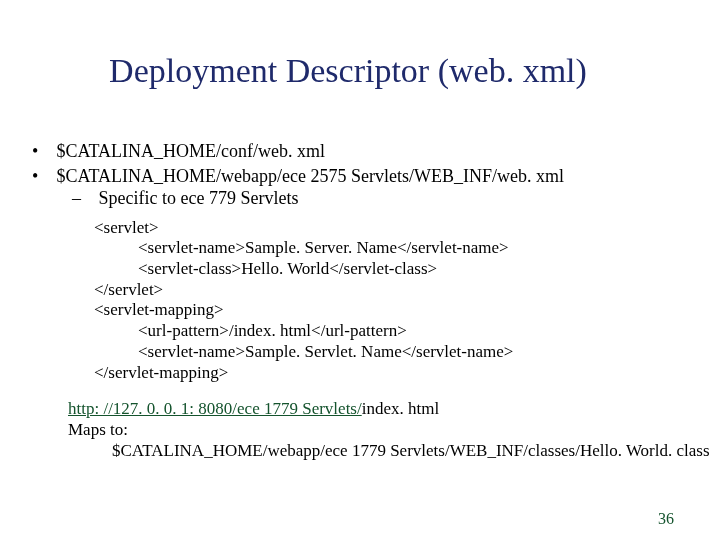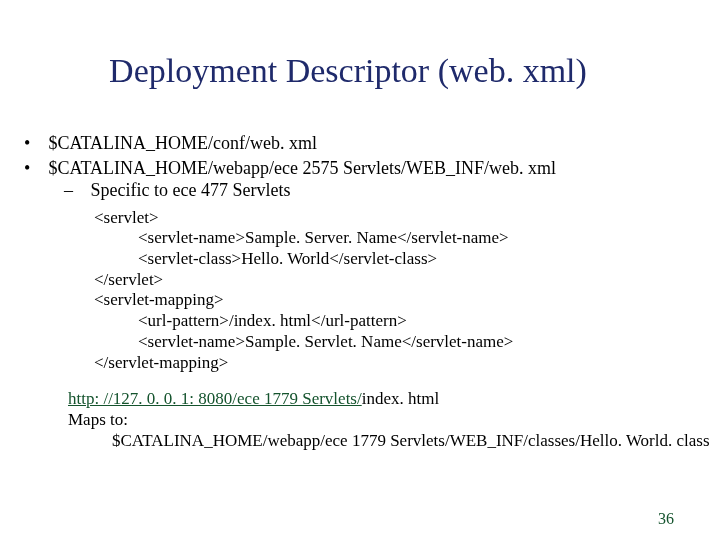--- a/index.html
+++ b/index.html
@@ -30,21 +30,21 @@
   }
   .body {
     position: absolute;
     top: 132px;
     left: 24px;
     right: 6px;
     font-size: 18px;
     line-height: 1.25;
   }
   ul.top {
-    margin: 0;
+    margin: 8px;
     padding: 0;
     list-style: none;
   }
   ul.top > li {
     margin-bottom: 2px;
   }
   ul.top > li::before {
     content: "•";
     display: inline-block;
     width: 20px;
@@ -95,21 +95,21 @@
 
   <div class="body">
     <ul class="top">
       <li>
         <span>$CATALINA_HOME/conf/web. xml</span>
       </li>
       <li>
         <span>$CATALINA_HOME/webapp/ece 2575 Servlets/WEB_INF/web. xml</span>
         <ul class="sub">
           <li>
-            <span>Specific to ece 477 Servlets</span>
+            <span>Specific to ece 779 Servlets</span>
           </li>
         </ul>
       </li>
     </ul>
 
     <div class="code-block">
       <span class="ind0">&lt;servlet&gt;</span>
       <span class="ind1">&lt;servlet-name&gt;Sample. Server. Name&lt;/servlet-name&gt;</span>
       <span class="ind1">&lt;servlet-class&gt;Hello. World&lt;/servlet-class&gt;</span>
       <span class="ind0">&lt;/servlet&gt;</span>

